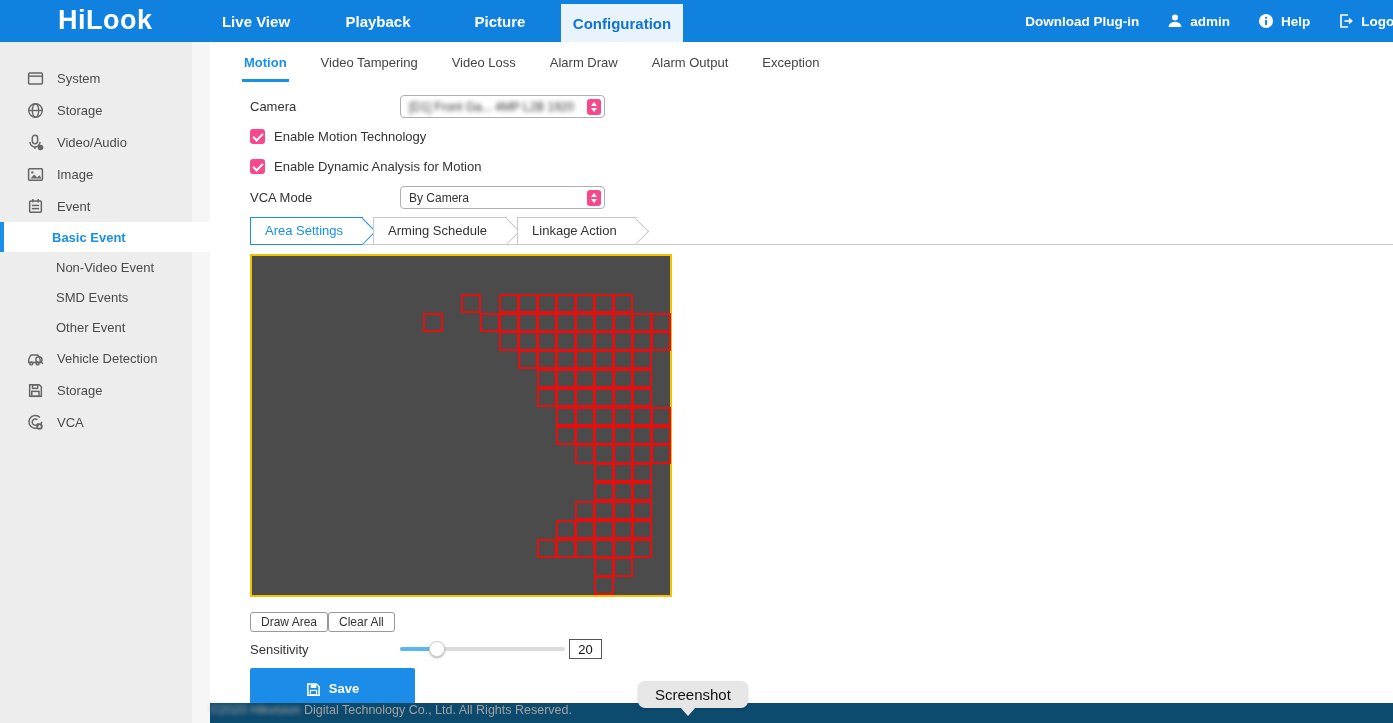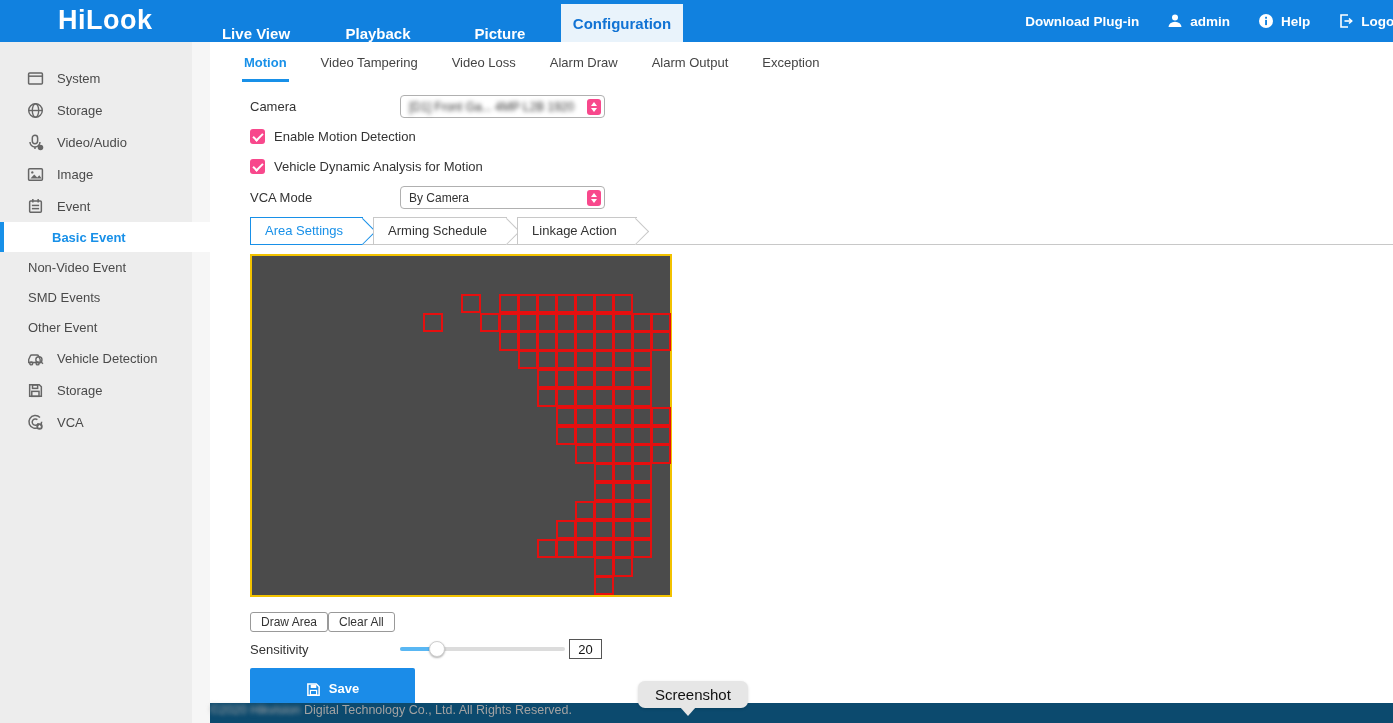--- a/index.html
+++ b/index.html
@@ -1,32 +1,32 @@
 <!DOCTYPE html>
 <html><head>
 <meta charset="utf-8">
 <style>
   html,body{margin:0;padding:0;}
   body{width:1393px;height:723px;overflow:hidden;position:relative;
        font-family:"Liberation Sans",sans-serif;background:#fff;}
   
   .topbar{position:absolute;left:0;top:0;width:100%;height:42px;background:#1181df;}
   .logo{position:absolute;left:58px;top:5px;color:#fff;font-size:27px;font-weight:800;letter-spacing:.5px;}
-  .nav-tabs{position:absolute;left:195px;top:0;height:42px;display:flex;align-items:flex-end;}
+  .nav-tabs{position:absolute;left:195px;top:0;height:42px;display:flex;align-items:center;}
   .nav-tab{width:122px;display:flex;align-items:center;justify-content:center;color:#fff;
            font-size:15px;font-weight:600;cursor:pointer;}
   .nav-tab.active{background:#e9f3fb;color:#1173d4;height:38px;align-self:flex-end;}
   .nav-right{position:absolute;right:-14px;top:0;height:42px;display:flex;align-items:center;gap:28px;}
   .nav-right .nr-item{display:flex;align-items:center;gap:7px;color:#fff;font-size:13.5px;font-weight:600;cursor:pointer;white-space:nowrap;}
   .nav-right svg{display:block;}
   
   .sidebar{position:absolute;left:0;top:42px;width:210px;bottom:0;
            background:linear-gradient(to right,#ededed 192px,#f6f6f6 192px);padding-top:20px;box-sizing:border-box;}
   .sb-item{height:32px;display:flex;align-items:center;padding-left:27px;font-size:13px;color:#4a4a4a;cursor:pointer;}
-  .sb-item.sub{height:30px;padding-left:28px;}
+  .sb-item.sub{height:30px;padding-left:56px;}
   .sb-item.selected{background:#fff;border-left:4px solid #1890e8;padding-left:48px;color:#1890e8;font-weight:bold;}
   .sb-icon{width:17px;height:17px;margin-right:13px;display:inline-flex;}
   .sb-icon svg{width:17px;height:17px;}
   
   .content{position:absolute;left:210px;top:42px;right:0;bottom:0;background:#fff;}
   .main-tabs{position:absolute;left:32px;top:13px;display:flex;gap:30px;}
   .main-tab{font-size:13px;color:#444;padding:0 2px 9px 2px;cursor:pointer;}
   .main-tab.active{color:#1890e8;font-weight:bold;border-bottom:3px solid #1890e8;}
   .form-row{position:absolute;left:40px;display:flex;align-items:center;}
   .flabel{width:150px;font-size:13px;color:#333;}
@@ -237,26 +237,26 @@
   <div class="form-row" style="top:53px;">
     <span class="flabel">Camera</span>
     <div class="sel">
       <span class="sel-text blurred">[D1] Front Ga... 4MP L2B 1920</span>
       <span class="stepper"></span>
     </div>
   </div>
 
   <div class="form-row" style="top:87px;">
     <span class="cb"></span>
-    <span class="cb-label">Enable Motion Detection</span>
+    <span class="cb-label">Enable Motion Technology</span>
   </div>
 
   <div class="form-row" style="top:117px;">
     <span class="cb"></span>
-    <span class="cb-label">Vehicle Dynamic Analysis for Motion</span>
+    <span class="cb-label">Enable Dynamic Analysis for Motion</span>
   </div>
 
   <div class="form-row" style="top:144px;">
     <span class="flabel">VCA Mode</span>
     <div class="sel">
       <span class="sel-text">By Camera</span>
       <span class="stepper"></span>
     </div>
   </div>
 

